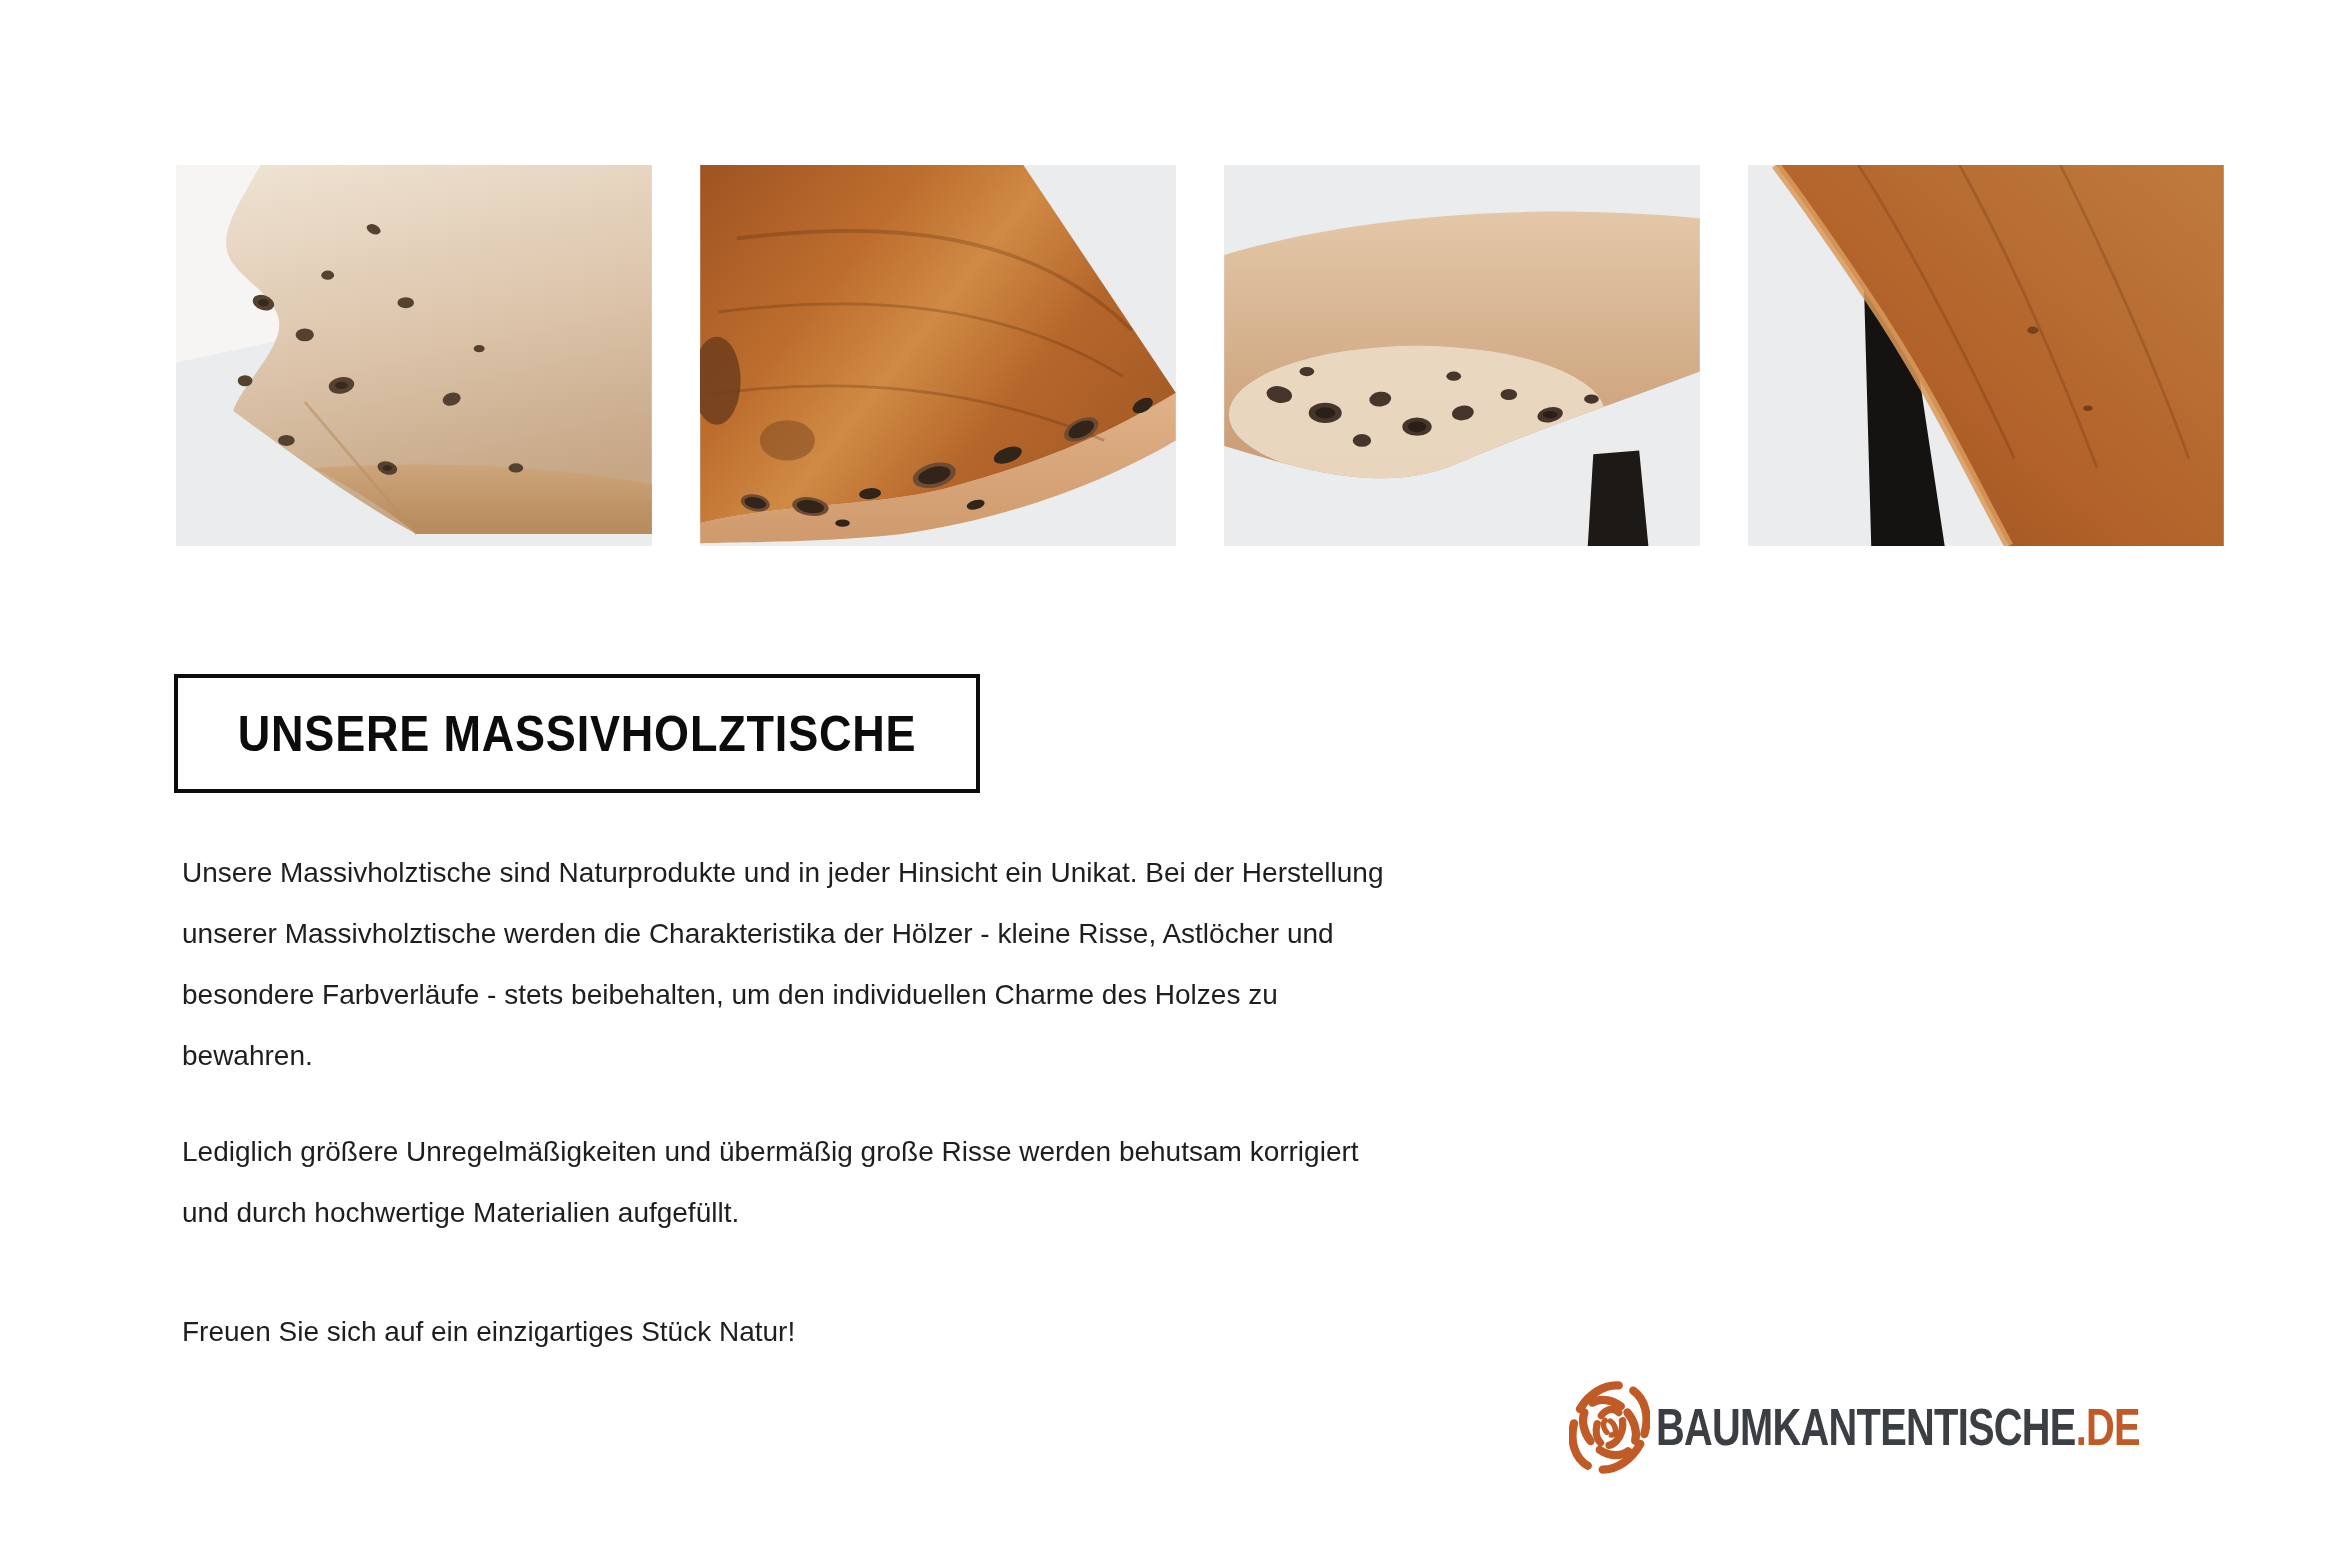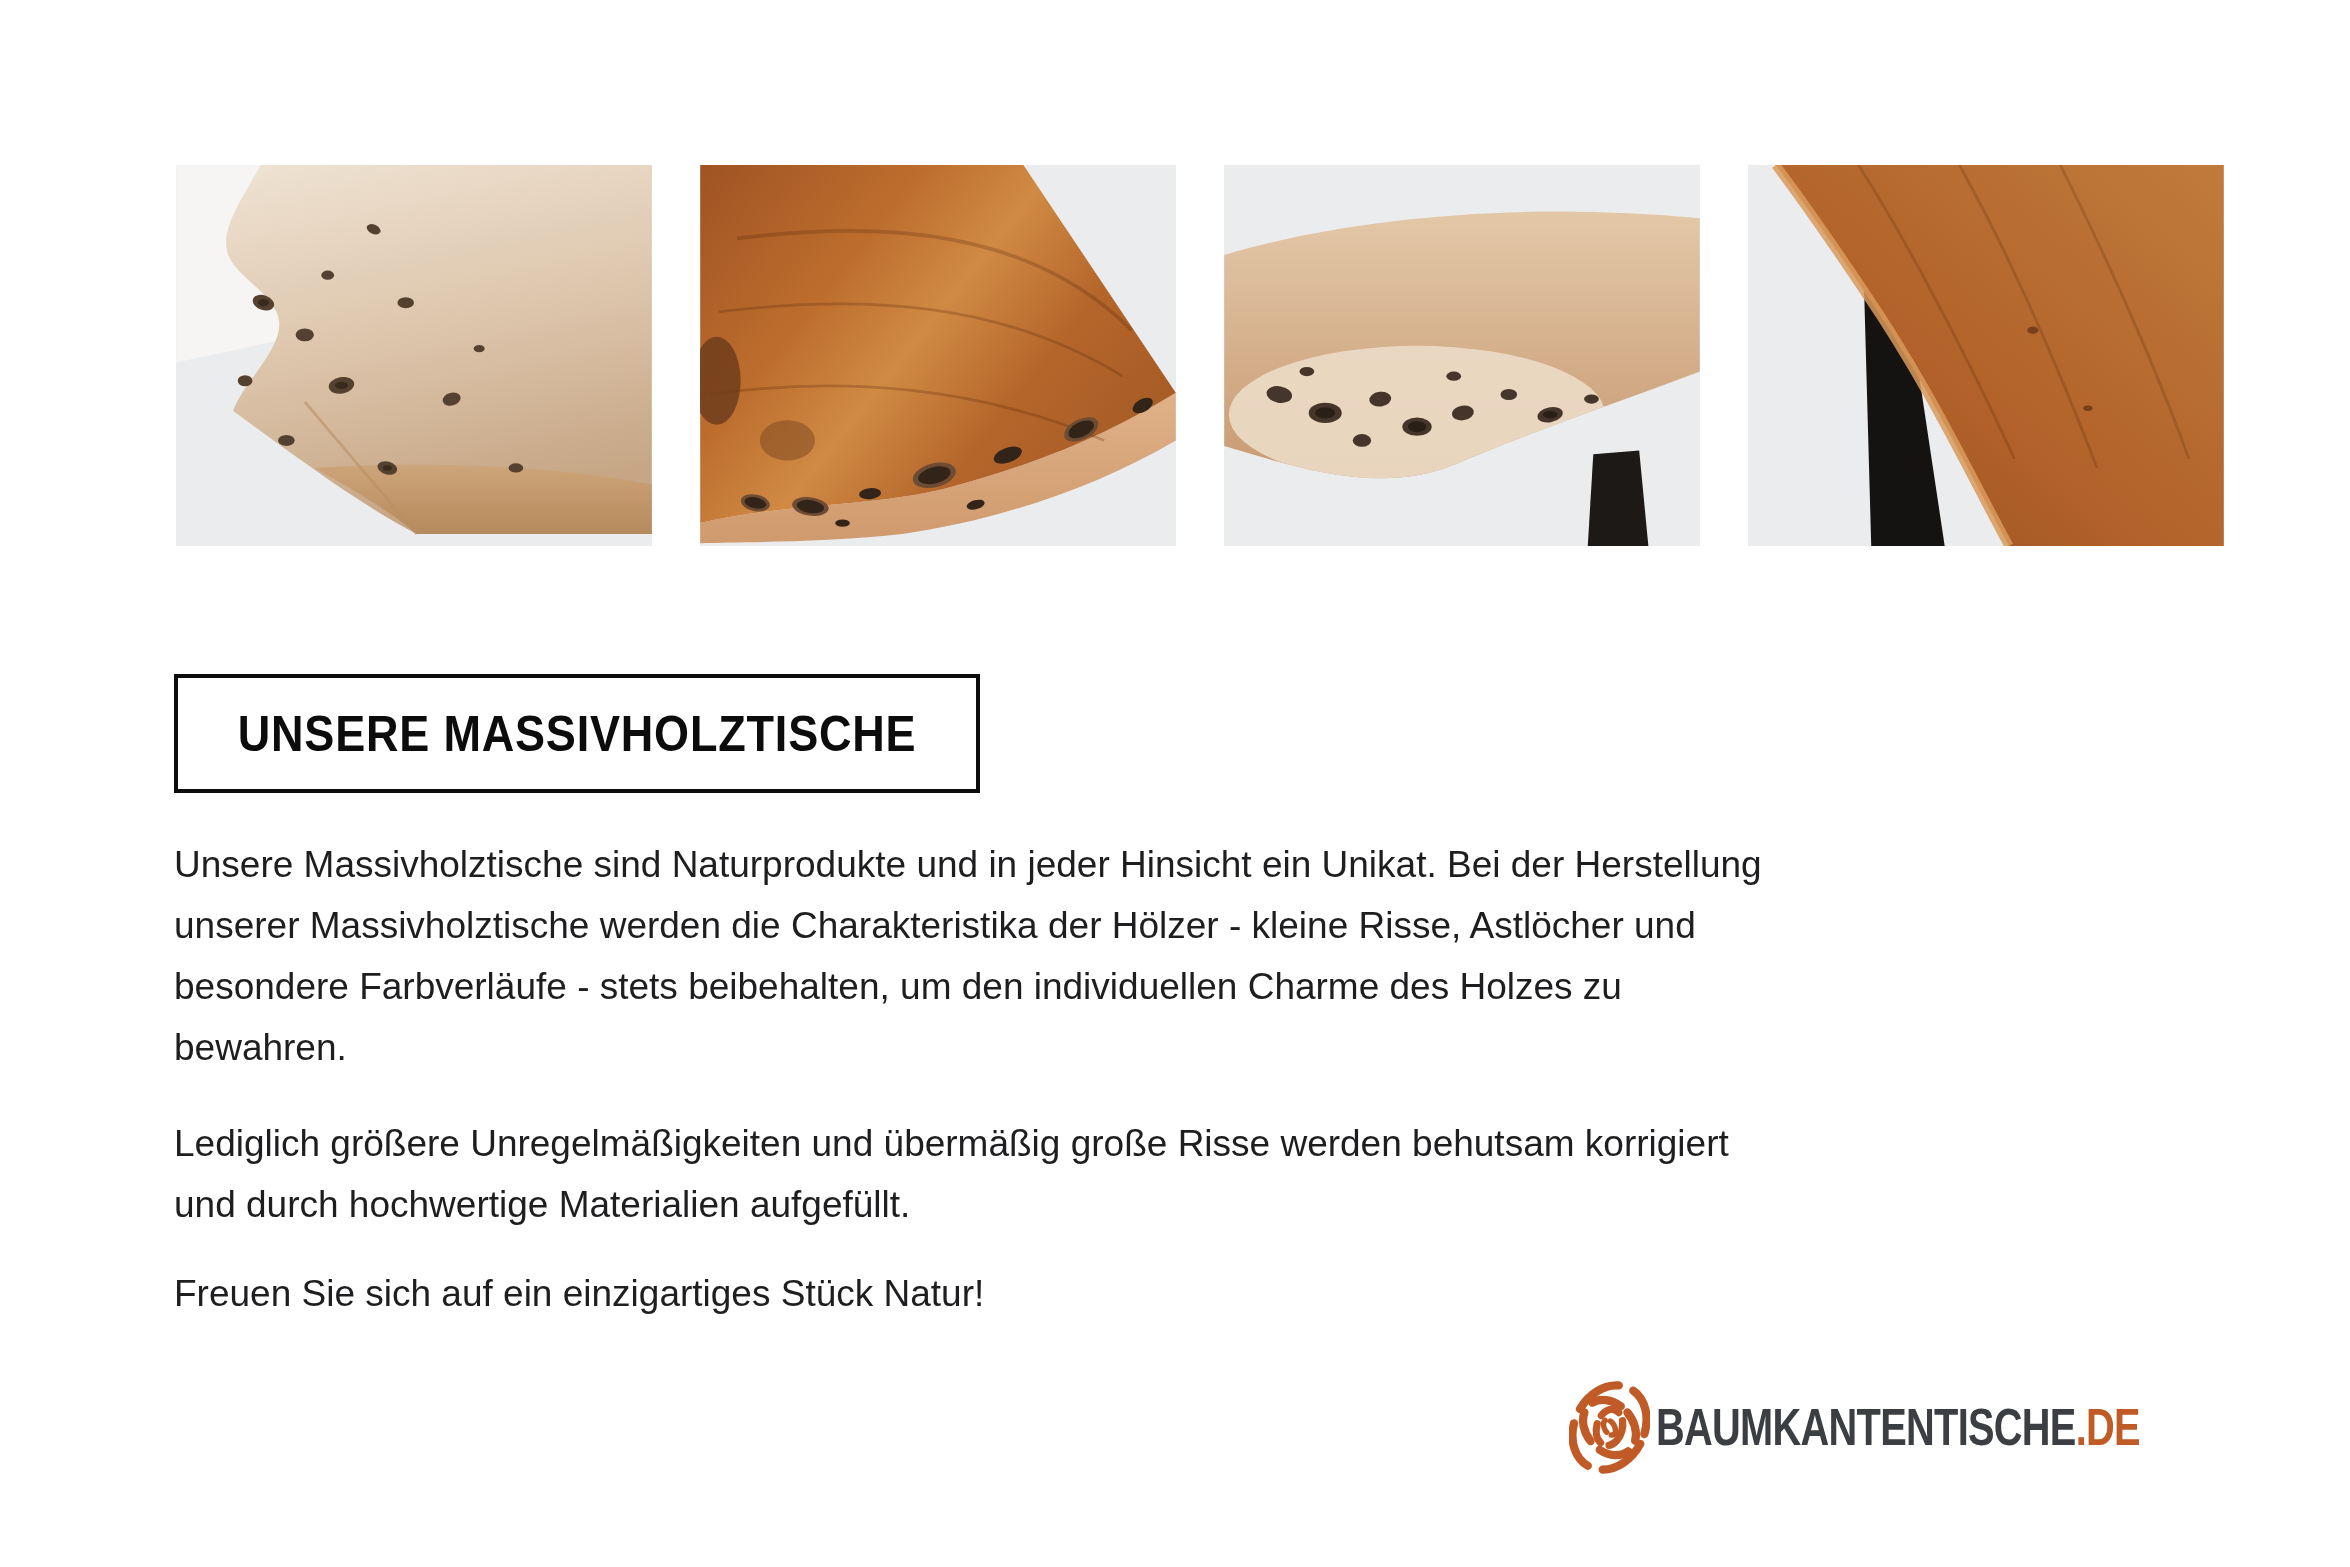--- a/index.html
+++ b/index.html
@@ -50,30 +50,30 @@
     color:#0c0c0c;
     white-space:nowrap;
     transform:scaleX(0.9);
     transform-origin:center;
   }
   
   .copy{
     position:absolute;
     left:174px;
     width:2002px;
-    margin:0;
-    font-size:37px;
+    margin:8px;
+    font-size:28px;
     line-height:61px;
     font-weight:400;
     color:#1e1e20;
     white-space:pre-line;
   }
   .copy.p1{top:834px;}
   .copy.p2{top:1113px;}
-  .copy.p3{top:1263px;}
+  .copy.p3{top:1293px;}
   
   .logo{
     position:absolute;
     left:1569px;
     top:1376px;
     height:103px;
     display:flex;
     align-items:center;
     gap:6px;
   }

